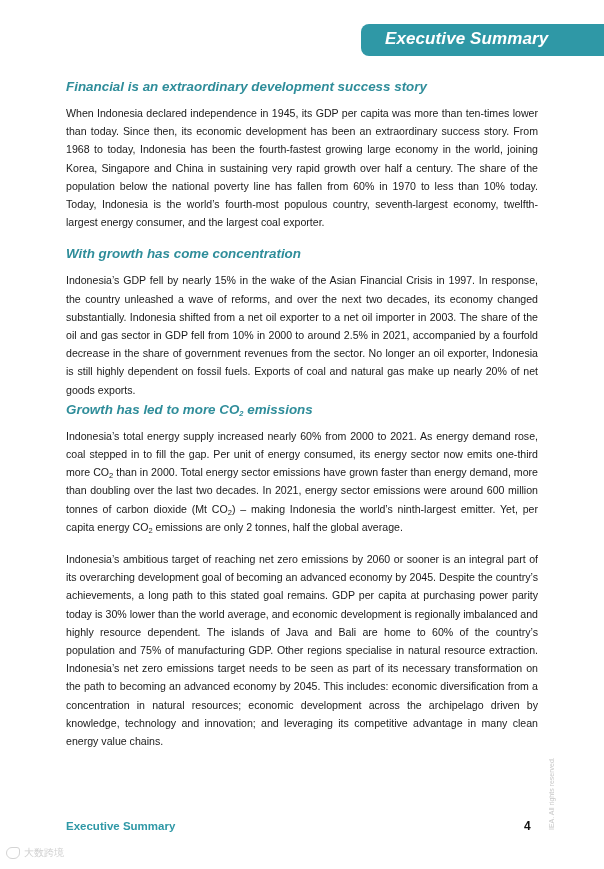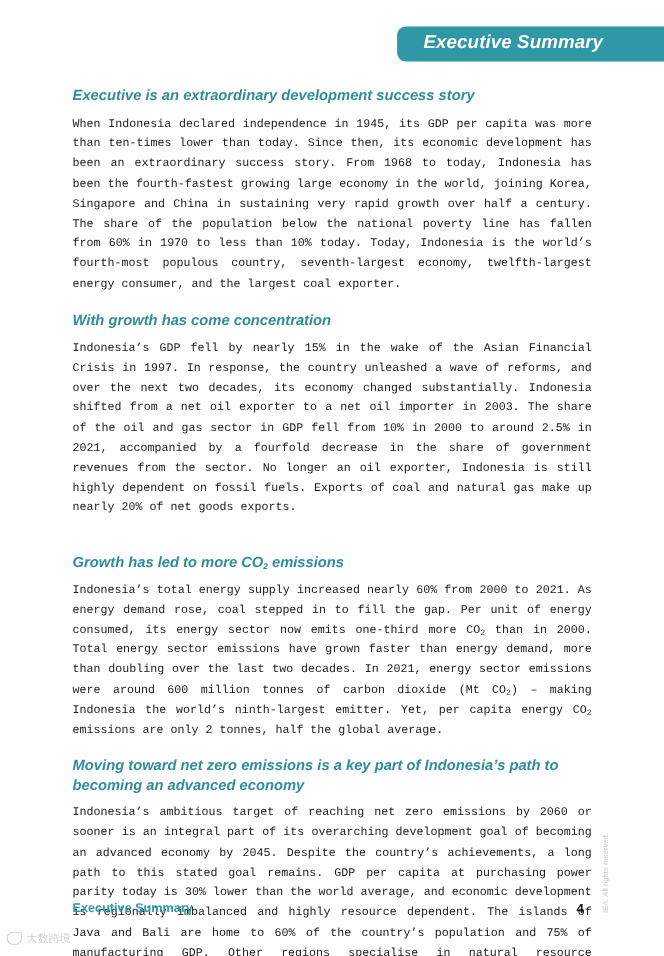--- a/index.html
+++ b/index.html
@@ -1,60 +1,59 @@
 <!DOCTYPE html>
 <html><head>
   <meta charset="utf-8">
   <style>
     html, body { margin: 0; padding: 0; background: #ffffff; }
     body { width: 604px; height: 869px; position: relative; overflow: hidden; font-family: "Liberation Sans", sans-serif; color: #1a1a1a; }
     .header-tab { position: absolute; left: 361px; top: 24px; width: 260px; height: 32px; background: #2f98a6; border-radius: 8px 0 0 8px; }
     .header-tab span { position: absolute; left: 24px; top: 5px; color: #ffffff; font-size: 17px; font-style: italic; font-weight: bold; letter-spacing: 0.1px; }
     .content { position: absolute; left: 66px; top: 78px; width: 472px; }
     h2 { margin: 0; color: #2f8d9a; font-size: 13.4px; font-style: italic; font-weight: bold; line-height: 18px; }
-    p { margin: 0; font-size: 10.6px; line-height: 18.2px; text-align: justify; font-family: Liberation Mono, monospace; }
+    p { margin: 0; font-size: 10.6px; line-height: 18.2px; text-align: justify; }
     .s1 h2 { margin-bottom: 8px; }
     .s2 { margin-top: 14px; }
     .s2 h2 { margin-bottom: 8px; }
-    .s3 { margin-top: 30px; }
+    .s3 { margin-top: 2px; }
     .s3 h2 { margin-bottom: 8px; }
     .s4 { margin-top: 14px; }
     .s4 h2 { margin-bottom: 7px; }
     sub { font-size: 7.5px; vertical-align: -2px; line-height: 0; }
     .footer-title { position: absolute; left: 66px; top: 820px; color: #2f98a6; font-size: 11.5px; font-weight: bold; }
     .page-num { position: absolute; left: 524px; top: 819px; color: #111; font-size: 12px; font-weight: bold; }
     .copyright { position: absolute; left: 548px; top: 830px; transform: rotate(-90deg); transform-origin: left top; color: #c8c8c8; font-size: 7px; white-space: nowrap; }
     .watermark { position: absolute; left: 6px; top: 846px; color: #d0d0d0; font-size: 10px; display: flex; align-items: center; gap: 4px; }
     .wm-icon { width: 14px; height: 12px; border: 1.5px solid #d4d4d4; border-radius: 6px 3px 6px 6px; box-sizing: border-box; }
   </style>
 </head>
 <body>
 
 <div class="header-tab">
   <span>Executive Summary</span>
 </div>
 
 <div class="content">
   <section class="s1">
-    <h2>Executive is an extraordinary development success story</h2>
+    <h2>Financial is an extraordinary development success story</h2>
     <p>When Indonesia declared independence in 1945, its GDP per capita was more than ten-times lower than today. Since then, its economic development has been an extraordinary success story. From 1968 to today, Indonesia has been the fourth-fastest growing large economy in the world, joining Korea, Singapore and China in sustaining very rapid growth over half a century. The share of the population below the national poverty line has fallen from 60% in 1970 to less than 10% today. Today, Indonesia is the world’s fourth-most populous country, seventh-largest economy, twelfth-largest energy consumer, and the largest coal exporter.</p>
   </section>
 
   <section class="s2">
     <h2>With growth has come concentration</h2>
     <p>Indonesia’s GDP fell by nearly 15% in the wake of the Asian Financial Crisis in 1997. In response, the country unleashed a wave of reforms, and over the next two decades, its economy changed substantially. Indonesia shifted from a net oil exporter to a net oil importer in 2003. The share of the oil and gas sector in GDP fell from 10% in 2000 to around 2.5% in 2021, accompanied by a fourfold decrease in the share of government revenues from the sector. No longer an oil exporter, Indonesia is still highly dependent on fossil fuels. Exports of coal and natural gas make up nearly 20% of net goods exports.</p>
   </section>
 
   <section class="s3">
     <h2><span>Growth has led to more CO</span><sub>2</sub><span> emissions</span></h2>
     <p><span>Indonesia’s total energy supply increased nearly 60% from 2000 to 2021. As energy demand rose, coal stepped in to fill the gap. Per unit of energy consumed, its energy sector now emits one-third more CO</span><sub>2</sub><span> than in 2000. Total energy sector emissions have grown faster than energy demand, more than doubling over the last two decades. In 2021, energy sector emissions were around 600 million tonnes of carbon dioxide (Mt CO</span><sub>2</sub><span>) – making Indonesia the world’s ninth-largest emitter. Yet, per capita energy CO</span><sub>2</sub><span> emissions are only 2 tonnes, half the global average.</span></p>
   </section>
 
   <section class="s4">
-    <h2>Moving toward net zero emissions is a key part of Indonesia’s path to becoming an advanced economy</h2>
     <p>Indonesia’s ambitious target of reaching net zero emissions by 2060 or sooner is an integral part of its overarching development goal of becoming an advanced economy by 2045. Despite the country’s achievements, a long path to this stated goal remains. GDP per capita at purchasing power parity today is 30% lower than the world average, and economic development is regionally imbalanced and highly resource dependent. The islands of Java and Bali are home to 60% of the country’s population and 75% of manufacturing GDP. Other regions specialise in natural resource extraction. Indonesia’s net zero emissions target needs to be seen as part of its necessary transformation on the path to becoming an advanced economy by 2045. This includes: economic diversification from a concentration in natural resources; economic development across the archipelago driven by knowledge, technology and innovation; and leveraging its competitive advantage in many clean energy value chains.</p>
   </section>
 </div>
 
 <div class="footer-title">Executive Summary</div>
 <div class="page-num">4</div>
 <div class="copyright">IEA. All rights reserved.</div>
 
 <div class="watermark">
   <span class="wm-icon"></span>

